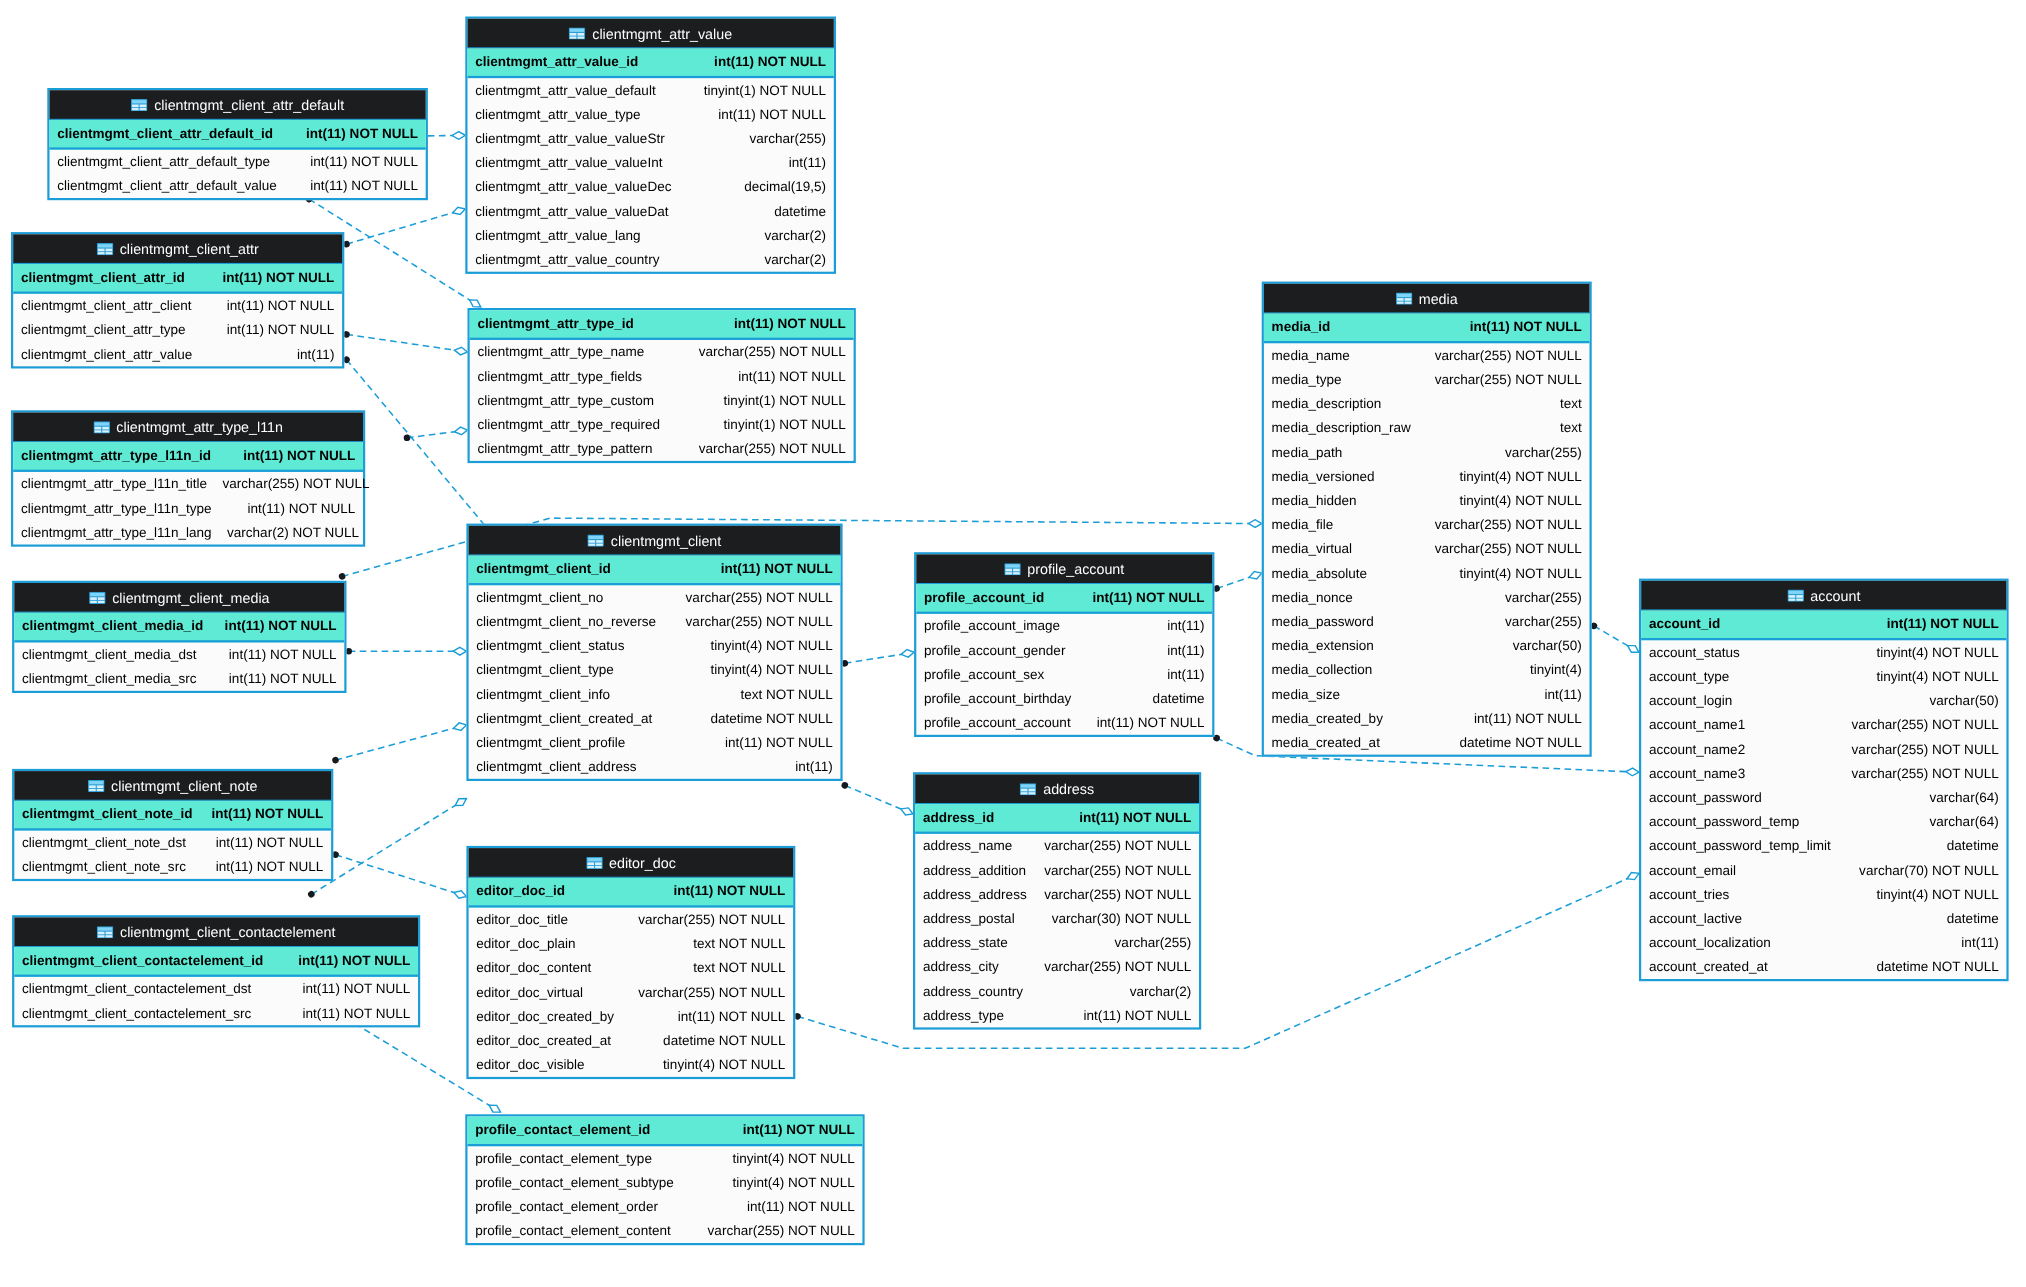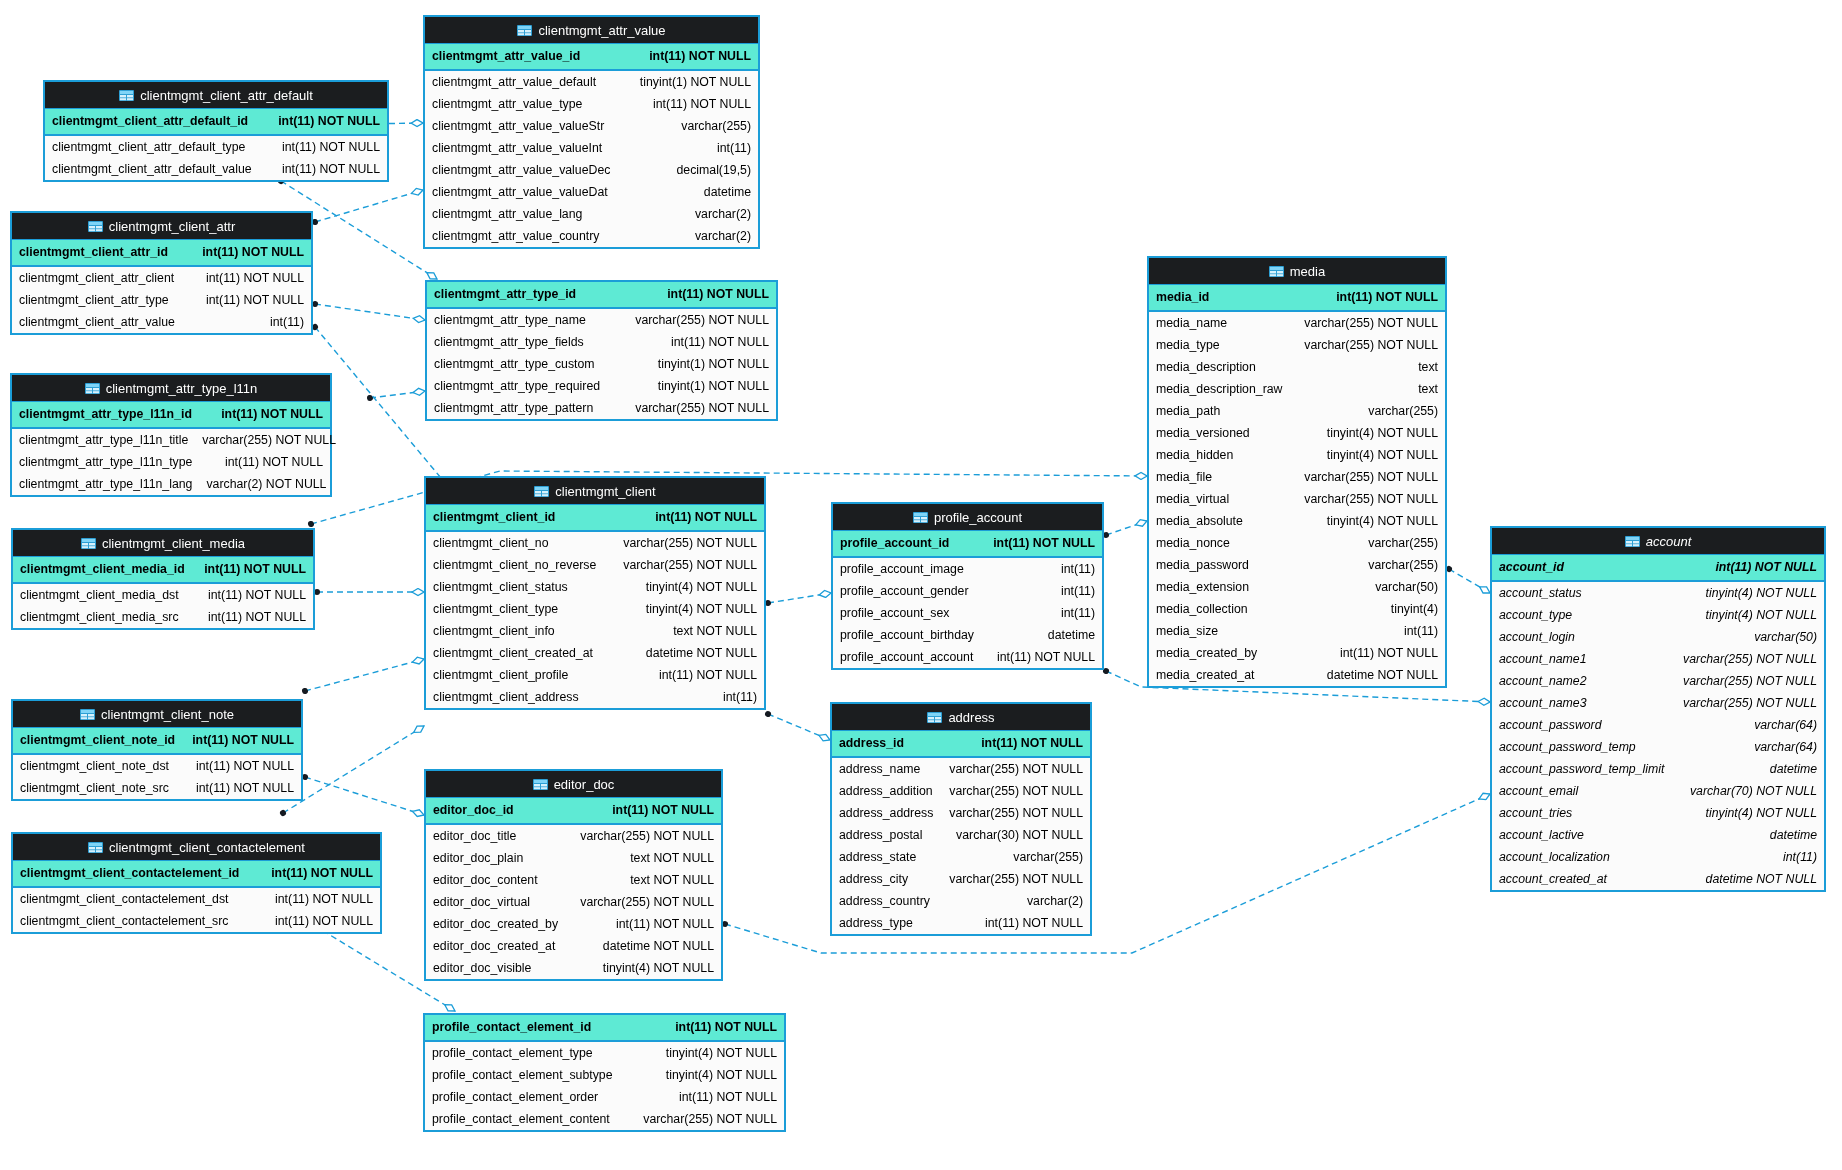--- a/index.html
+++ b/index.html
@@ -633,21 +633,21 @@
           <div class="row">
     <span class="col-name">media_created_by</span>
     <span class="col-type">int(11) NOT NULL</span>
   </div>
           <div class="row">
     <span class="col-name">media_created_at</span>
     <span class="col-type">datetime NOT NULL</span>
   </div>
         </div>
   </div>
-      <div class="table" style="left: 1490px; top: 526px; width: 336px; font-style: italic;">
+      <div class="table" style="left: 1490px; top: 526px; width: 336px;">
     <div class="table-header">
       <span class="table-icon">
         <svg width="15" height="11" viewBox="0 0 15 11">
           <rect width="15" height="11" rx="1" fill="#2e9fd4"></rect>
           <rect x="1" y="1" width="13" height="3" fill="#7fd4f7"></rect>
           <rect x="1" y="5" width="6" height="2.4" fill="#d6f1fc"></rect>
           <rect x="8" y="5" width="6" height="2.4" fill="#d6f1fc"></rect>
           <rect x="1" y="8.2" width="6" height="2" fill="#d6f1fc"></rect>
           <rect x="8" y="8.2" width="6" height="2" fill="#d6f1fc"></rect>
         </svg>

